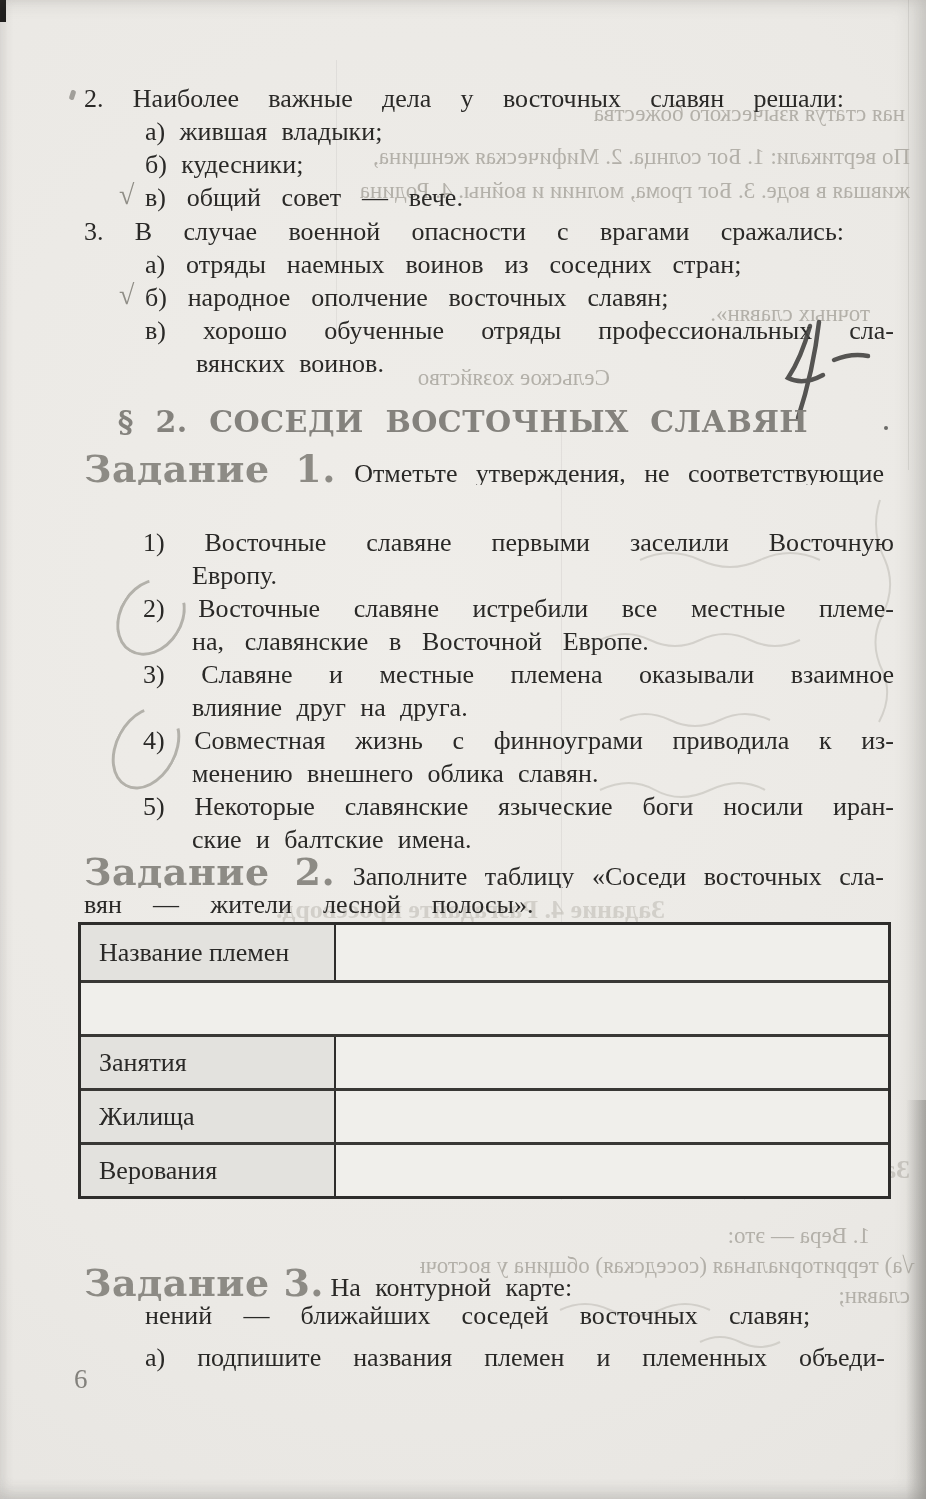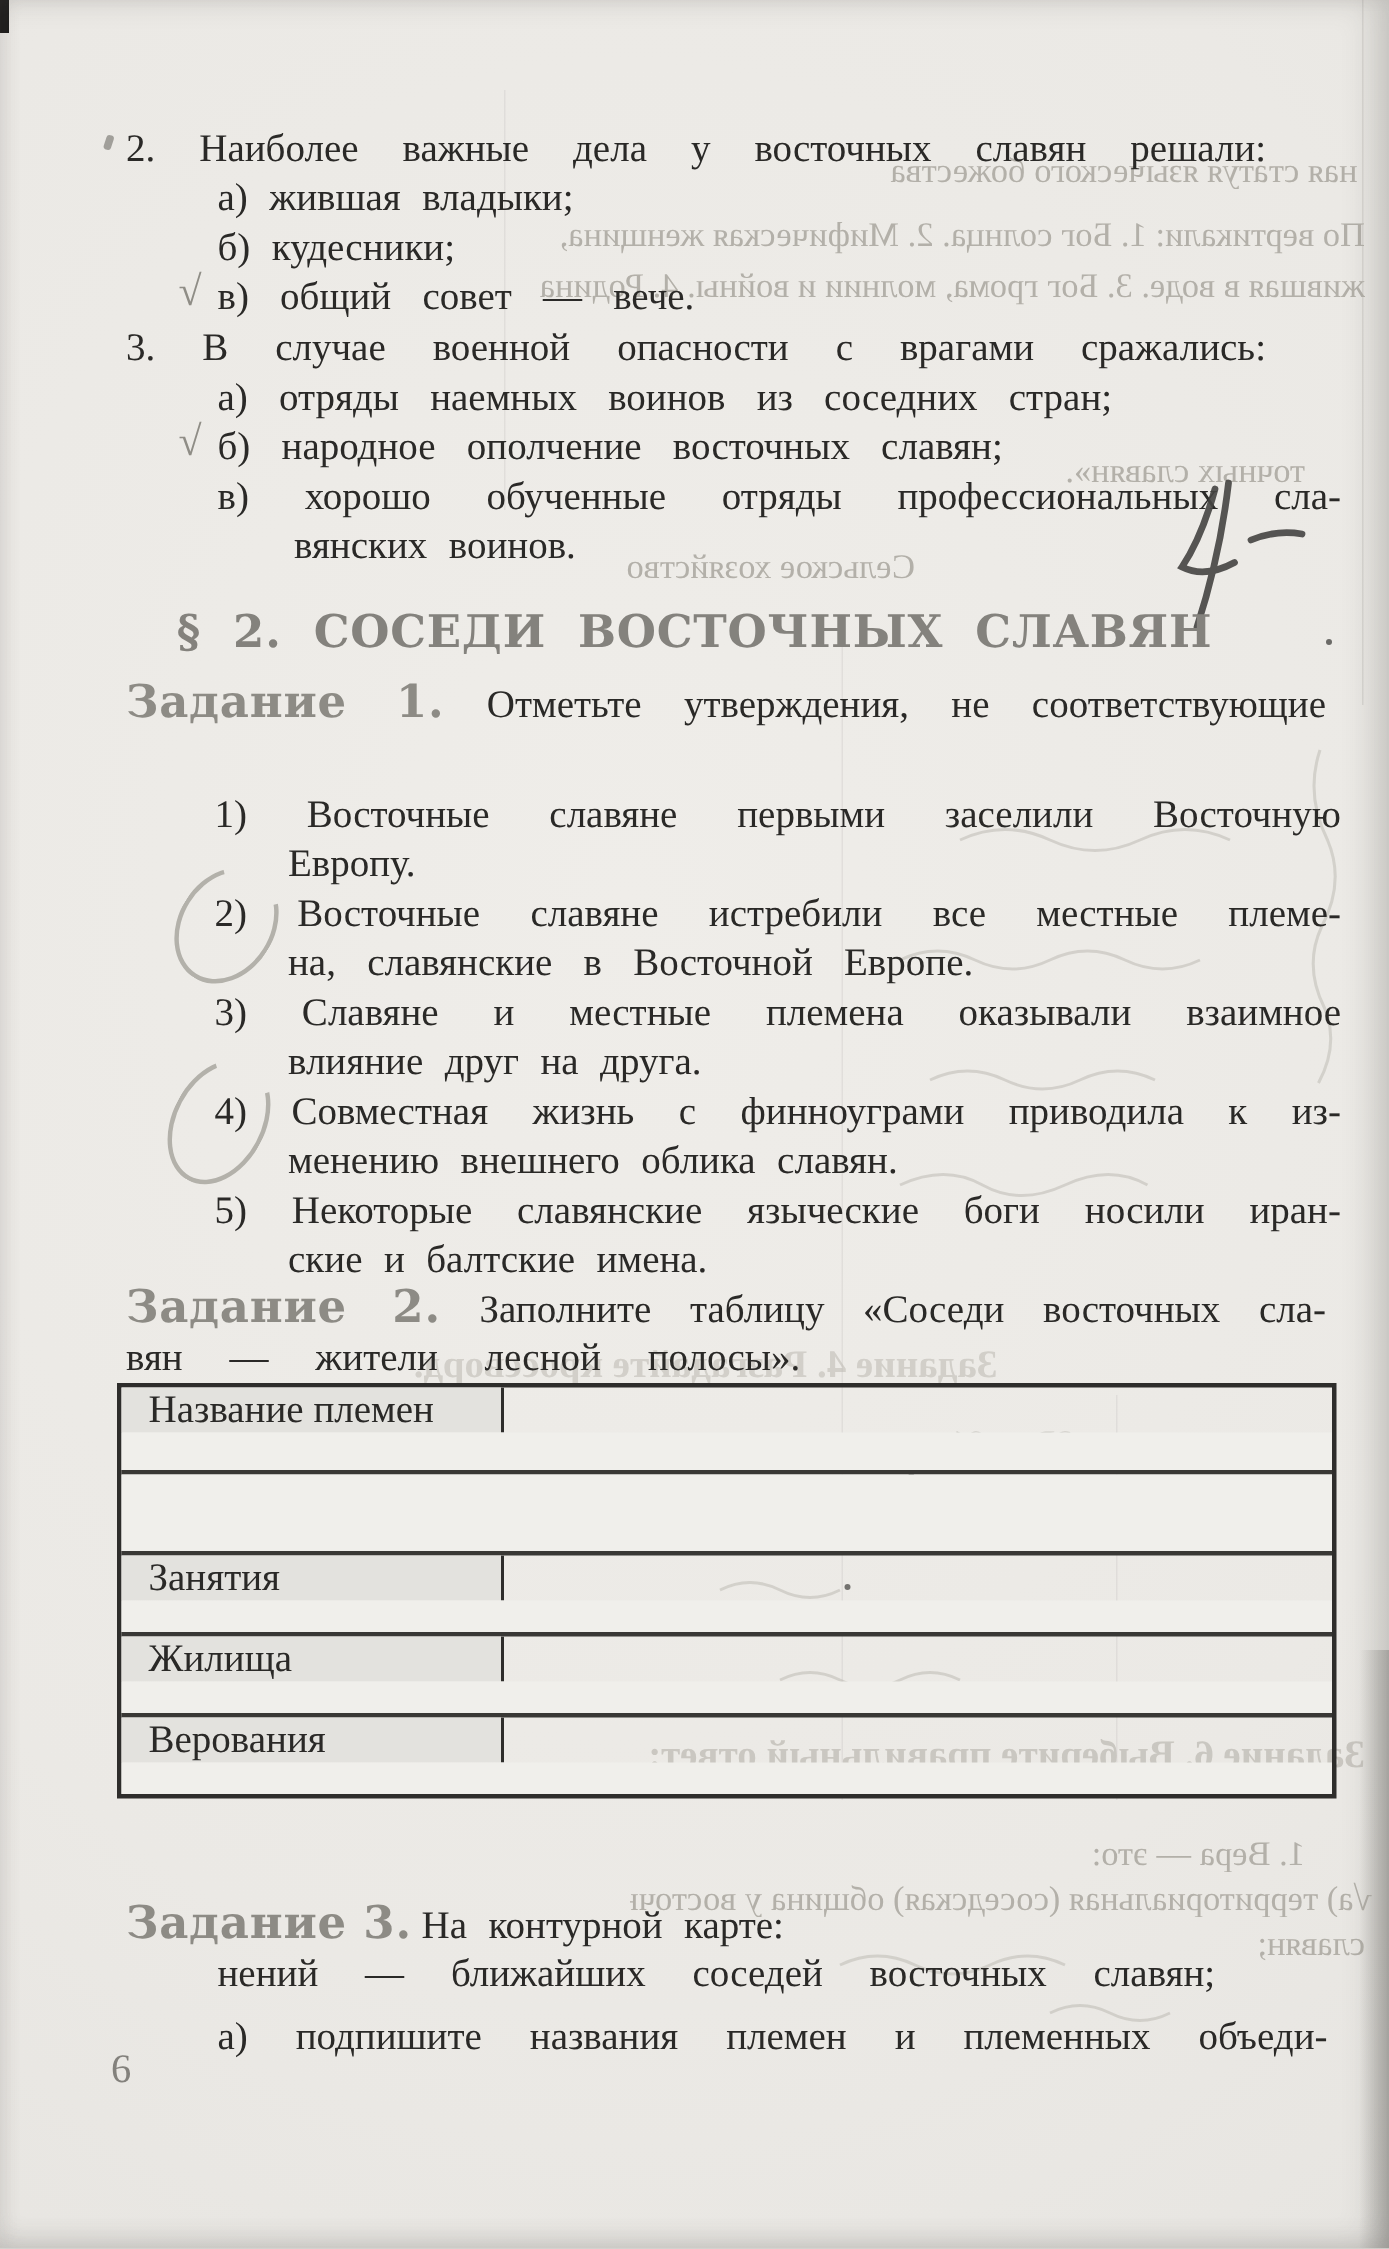--- a/index.html
+++ b/index.html
@@ -8,33 +8,33 @@
         background:radial-gradient(ellipse 120% 90% at 45% 40%, #efede9 0%, #ebe9e5 55%, #e4e2de 100%);
         font-family:"Liberation Serif","DejaVu Serif",serif;color:#2a2927;}
   .page::after{content:"";position:absolute;inset:0;pointer-events:none;
         box-shadow:inset -12px 0 20px rgba(90,88,84,.20), inset 0 -8px 14px rgba(90,88,84,.10), inset 6px 0 10px rgba(90,88,84,.05);}
   .line{position:relative;height:33px;line-height:33px;font-size:26px;white-space:nowrap;}
   .j{white-space:normal;text-align:justify;text-align-last:justify;overflow:hidden;}
   .ws1{word-spacing:.30em;}
   .ws2{word-spacing:.55em;}
   .ws3{word-spacing:.95em;}
   .block{position:absolute;}
-  .tasklabel{font-family:"DejaVu Serif",serif;font-weight:700;font-size:30px;color:#8d8b85;letter-spacing:.5px;}
+  .tasklabel{font-family:"DejaVu Serif",serif;font-weight:700;font-size:38px;color:#8d8b85;letter-spacing:.5px;}
   .sechead{position:absolute;left:0;top:404px;width:926px;text-align:center;
            font-family:"DejaVu Serif",serif;font-weight:700;font-size:30px;color:#84827d;
            word-spacing:.35em;letter-spacing:.5px;}
   .check{position:absolute;left:-26px;top:-3px;font-size:28px;color:#8f8d86;font-weight:400;}
   .opt{margin-left:61px;}
   .cont{padding-left:51px;}
   .items{position:absolute;left:59px;top:74px;width:751px;}
   .itemline2{padding-left:49px;}
   .pencil-circle{position:absolute;border:3px solid #a5a39c;border-top-color:transparent;border-radius:50%;opacity:.8;}
   
   .tbl{position:absolute;left:78px;top:922px;width:813px;border:3px solid #2e2d2b;box-sizing:border-box;}
-  .trow{display:flex;height:54px;border-top:3px solid #393835;box-sizing:border-box;flex-direction:column;}
+  .trow{display:flex;height:54px;border-top:3px solid #393835;box-sizing:border-box;}
   .trow:first-child{border-top:none;height:55px;}
   .tlabel{width:255px;box-sizing:border-box;border-right:2px solid #2e2d2b;background:#e3e2de;
           display:flex;align-items:center;padding-left:18px;font-size:26px;}
   .tval{flex:1;background:#f0efeb;}
   
   .bt{position:absolute;transform:scaleX(-1);color:#b3b0a9;font-size:23px;line-height:28px;
       white-space:nowrap;overflow:hidden;filter:blur(.4px);}
   .bt.big{font-size:26px;font-weight:700;color:#bcb9b2;}
   .crease{position:absolute;width:1px;background:#c9c7c3;opacity:.55;}
   .edge-top-left{position:absolute;left:0;top:0;width:6px;height:22px;background:#1d1c1b;}

